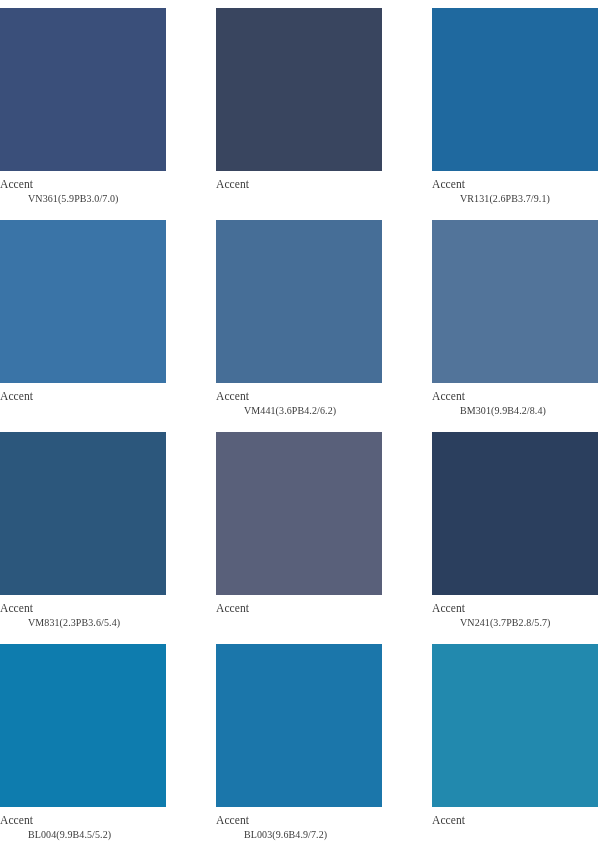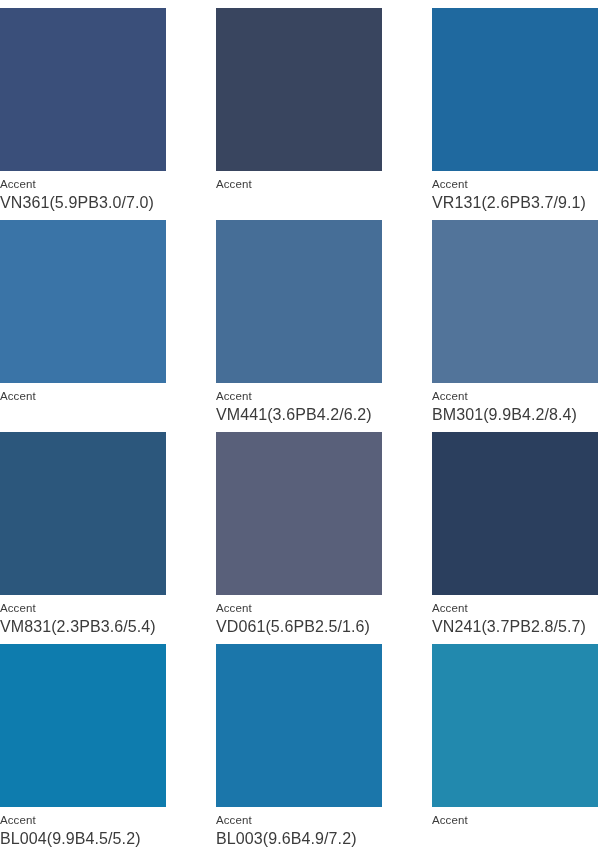--- a/index.html
+++ b/index.html
@@ -23,44 +23,46 @@
     padding: 8px 0 0 0;
     margin: 0;
     box-sizing: border-box;
   }
   .swatch-cell {
     display: flex;
     flex-direction: column;
     align-items: flex-start;
     width: 166px;
     box-sizing: border-box;
+    font-family: Liberation Serif, serif;
   }
   .swatch-chip {
     width: 166px;
     height: 163px;
     display: block;
     flex: none;
   }
   .swatch-meta {
     padding-top: 6px;
     line-height: 1.22;
     width: 166px;
   }
   .swatch-role {
     font-size: 11.5px;
     color: #3b3b3b;
     letter-spacing: 0.1px;
     white-space: nowrap;
   }
   .swatch-code {
-    font-size: 16px;
+    font-size: 10px;
     color: #3b3b3b;
     letter-spacing: 0.1px;
     white-space: nowrap;
     padding-top: 2px;
+    padding-left: 28px;
   }
 </style>
 </head>
 <body>
 
 <div class="palette-grid">
     <div class="swatch-cell">
       <div class="swatch-chip" style="background-color: rgb(58, 79, 122);"></div>
       <div class="swatch-meta">
         <div class="swatch-role">Accent</div>
@@ -104,21 +106,20 @@
       <div class="swatch-chip" style="background-color: rgb(44, 87, 124);"></div>
       <div class="swatch-meta">
         <div class="swatch-role">Accent</div>
         <div class="swatch-code">VM831(2.3PB3.6/5.4)</div>
       </div>
     </div>
     <div class="swatch-cell">
       <div class="swatch-chip" style="background-color: rgb(89, 96, 122);"></div>
       <div class="swatch-meta">
         <div class="swatch-role">Accent</div>
-        <div class="swatch-code">VD061(5.6PB2.5/1.6)</div>
       </div>
     </div>
     <div class="swatch-cell">
       <div class="swatch-chip" style="background-color: rgb(43, 63, 94);"></div>
       <div class="swatch-meta">
         <div class="swatch-role">Accent</div>
         <div class="swatch-code">VN241(3.7PB2.8/5.7)</div>
       </div>
     </div>
     <div class="swatch-cell">

